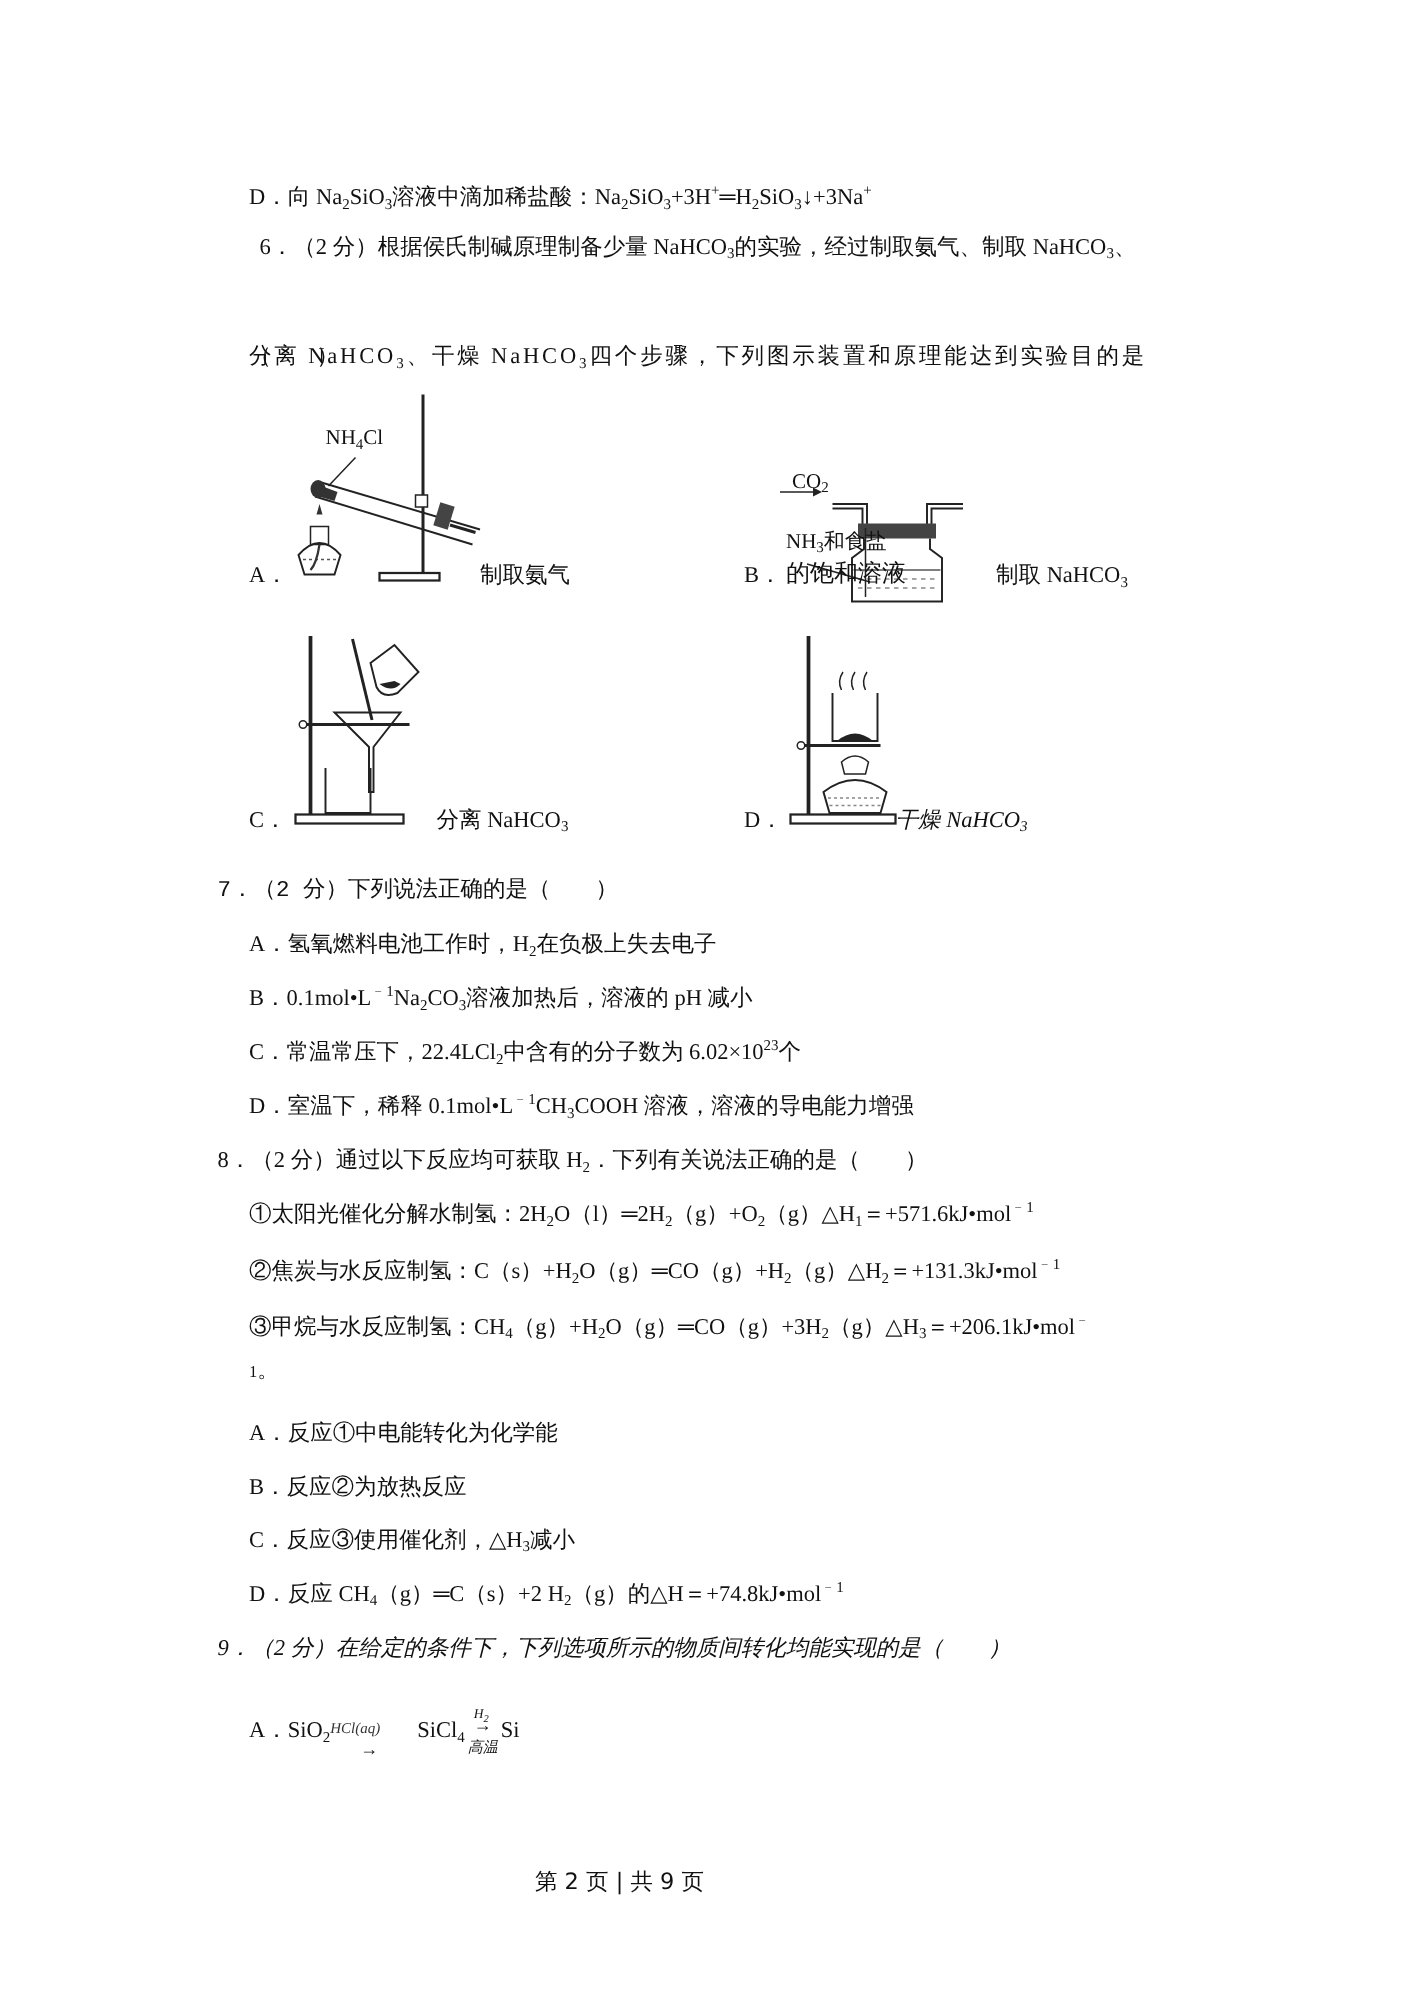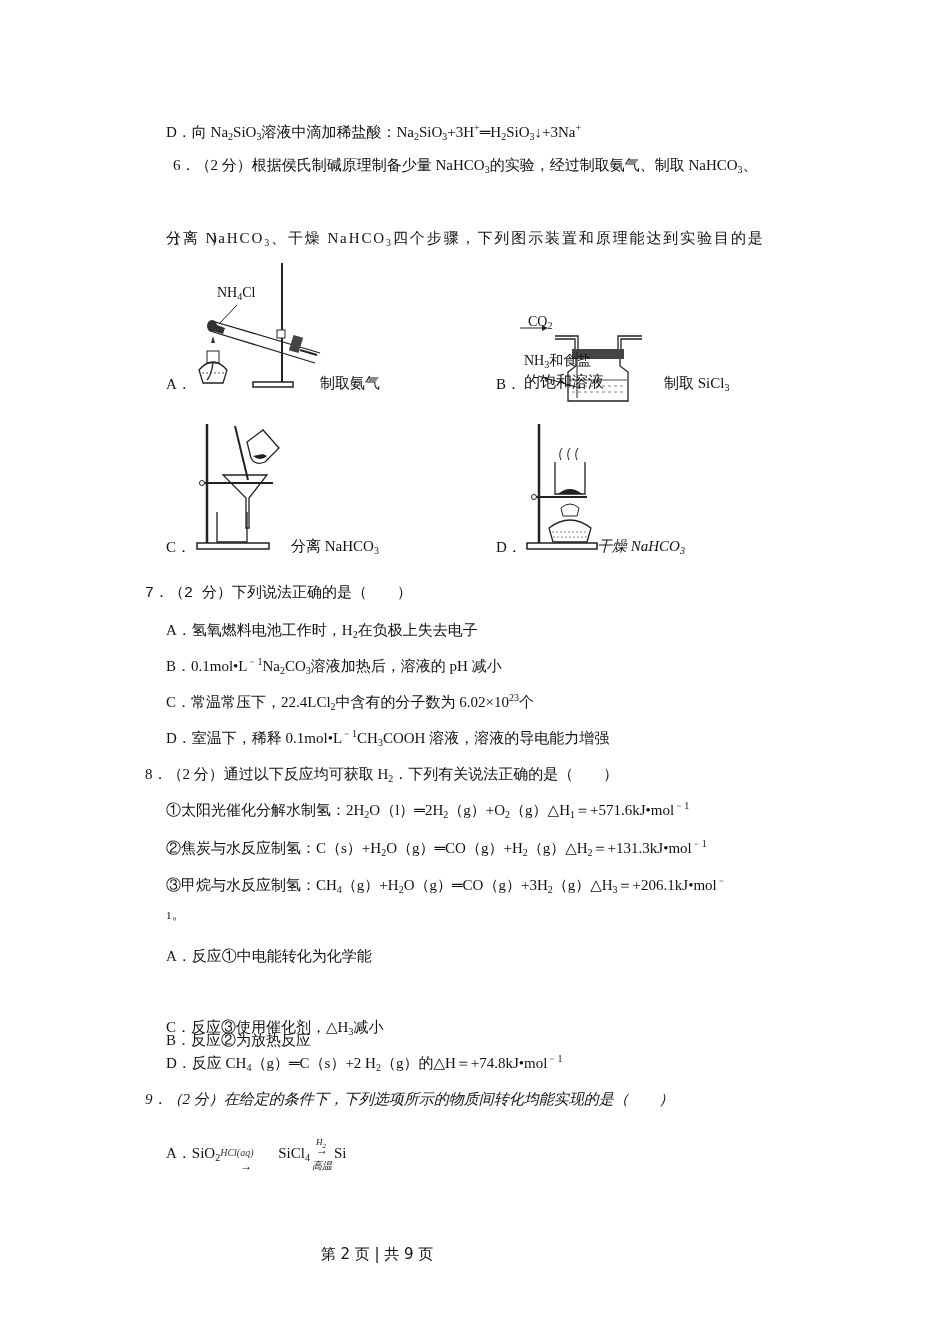--- a/index.html
+++ b/index.html
@@ -11,21 +11,21 @@
     }
     .line { position: absolute; white-space: nowrap; line-height: 20px; }
     sub { font-size: 10px; vertical-align: -3px; line-height: 0; }
     sup { font-size: 10px; vertical-align: 6px; line-height: 0; }
     .wide { letter-spacing: 1.9px; margin-top: 36px; }
     .fig { position: absolute; }
     .fig svg { display: block; }
     .cap { position: absolute; white-space: nowrap; font-size: 15px; }
     .footer {
       position: absolute; left: 0; width: 754px; top: 1245px; text-align: center;
-      font-family: "DejaVu Sans", sans-serif; font-size: 15px; color: #111;
+      font-family: "DejaVu Sans", sans-serif; font-size: 15px; color: #111; padding-left: 36px;
     }
   </style>
 </head>
 <body>
 
 <div class="line" style="left:166px; top:110px;margin-top:12px;">
   <span>D．</span><span>向 Na</span><sub>2</sub><span>SiO</span><sub>3</sub><span>溶液中滴加稀盐酸：Na</span><sub>2</sub><span>SiO</span><sub>3</sub><span>+3H</span><sup>+</sup><span>═H</span><sub>2</sub><span>SiO</span><sub>3</sub><span>↓+3Na</span><sup>+</sup>
 </div>
 
 <div class="line" style="left:145px; top:155px;margin-left:28px;">
@@ -81,21 +81,21 @@
     <line x1="49" y1="74" x2="107" y2="74" stroke="#555"></line>
     <line x1="52" y1="80" x2="104" y2="80" stroke="#888" stroke-dasharray="3 3"></line>
     <line x1="52" y1="86" x2="104" y2="86" stroke="#888" stroke-dasharray="3 3"></line>
     <line x1="57" y1="46" x2="57" y2="92" stroke="#222"></line>
     <line x1="18" y1="70" x2="60" y2="82" stroke="#222"></line>
   </svg>
   <div class="cap" style="left:8px; top:8px; font-size:14px;"><span>CO</span><sub>2</sub></div>
 </div>
 <div class="cap" style="left:524px; top:352px; font-size:14px;"><span>NH</span><sub>3</sub><span>和食盐</span></div>
 <div class="cap" style="left:524px; top:372px; font-size:16px;">的饱和溶液</div>
-<div class="cap" style="left:664px; top:374px;"><span>制取 SiCl</span><sub>3</sub></div>
+<div class="cap" style="left:664px; top:374px;"><span>制取 NaHCO</span><sub>3</sub></div>
 
 <div class="line" style="left:166px; top:537px;">C．</div>
 <div class="fig" style="left:195px; top:420px;">
   <svg width="90" height="135" viewBox="0 0 90 135">
     <rect x="2" y="123" width="72" height="6" fill="none" stroke="#222" stroke-width="1.5"></rect>
     <line x1="12" y1="4" x2="12" y2="123" stroke="#222" stroke-width="2.5"></line>
     <line x1="5" y1="63" x2="78" y2="63" stroke="#222" stroke-width="2"></line>
     <circle cx="7" cy="63" r="2.5" fill="#fff" stroke="#222"></circle>
 
     <path d="M28 55 L72 55 L54 78 L54 108 L51 108 L51 78 Z" fill="none" stroke="#222" stroke-width="1.3"></path>
@@ -159,21 +159,21 @@
 </div>
 <div class="line" style="left:166px; top:875px;">
   <span>③甲烷与水反应制氢：CH</span><sub>4</sub><span>（g）+H</span><sub>2</sub><span>O（g）═CO（g）+3H</span><sub>2</sub><span>（g）△H</span><sub>3</sub><span>＝+206.1kJ•mol</span><sup>﹣</sup>
 </div>
 <div class="line" style="left:166px; top:905px; font-size:11px;">
   <span>1</span><span style="font-size:14px;">。</span>
 </div>
 <div class="line" style="left:166px; top:946px;">
   <span>A．</span><span>反应①中电能转化为化学能</span>
 </div>
-<div class="line" style="left:166px; top:982px;margin-top:48px;">
+<div class="line" style="left:166px; top:982px;">
   <span>B．</span><span>反应②为放热反应</span>
 </div>
 <div class="line" style="left:166px; top:1017px;">
   <span>C．</span><span>反应③使用催化剂，△H</span><sub>3</sub><span>减小</span>
 </div>
 <div class="line" style="left:166px; top:1053px;">
   <span>D．</span><span>反应 CH</span><sub>4</sub><span>（g）═C（s）+2 H</span><sub>2</sub><span>（g）的△H＝+74.8kJ•mol</span><sup>﹣1</sup>
 </div>
 
 <div class="line" style="left:145px; top:1089px;font-style:italic;">

